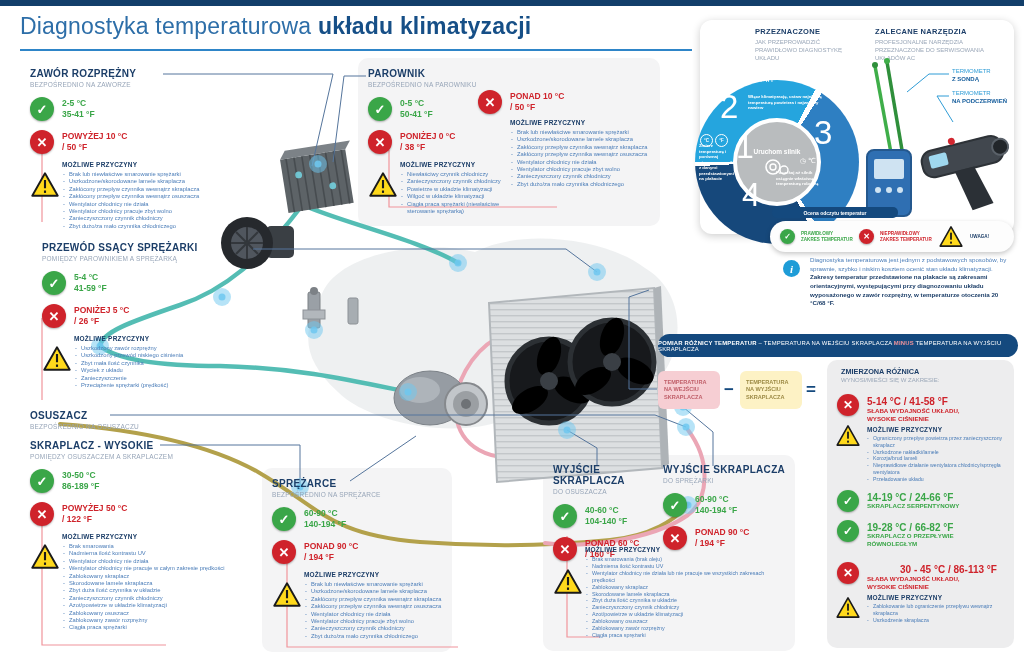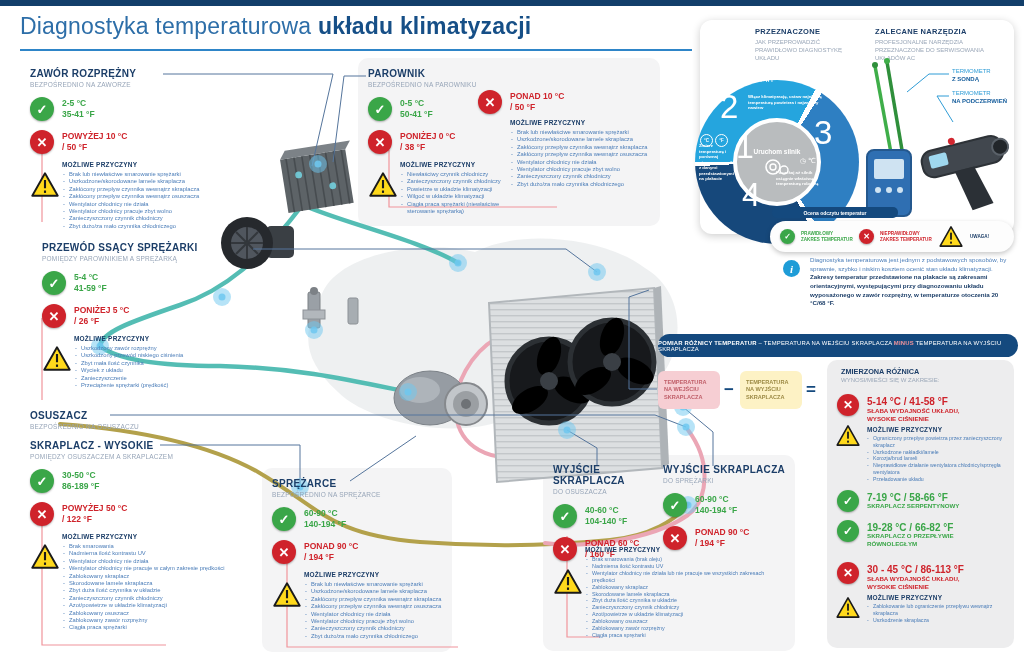--- a/index.html
+++ b/index.html
@@ -687,33 +687,33 @@
     <svg class="tri sm" viewBox="0 0 40 36">
       <path d="M20 3 37 33H3Z" fill="#ffd91c" stroke="#1a1a1a" stroke-width="2.5" stroke-linejoin="round"></path>
       <rect x="18.6" y="12" width="2.8" height="11" fill="#1a1a1a"></rect>
       <rect x="18.6" y="26" width="2.8" height="3.2" fill="#1a1a1a"></rect>
     </svg>
   </div>
 
 <div class="abs circ g d22" style="left:837px;top:490px;z-index:3">
     <span>✓</span>
   </div>
-<div class="abs rp-temp green-t" style="left:867px;top:492px">7-19 °C / 58-66 °F</div>
+<div class="abs rp-temp green-t" style="left:867px;top:492px">14-19 °C / 24-66 °F</div>
 <div class="abs rp-label green-t" style="left:867px;top:502px;width:140px">SKRAPLACZ SERPENTYNOWY</div>
 
 <div class="abs circ g d22" style="left:837px;top:520px;z-index:3">
     <span>✓</span>
   </div>
 <div class="abs rp-temp green-t" style="left:867px;top:522px">19-28 °C / 66-82 °F</div>
 <div class="abs rp-label green-t" style="left:867px;top:532px;width:130px">SKRAPLACZ O PRZEPŁYWIE RÓWNOLEGŁYM</div>
 
 <div class="abs circ r d22" style="left:837px;top:562px;z-index:3">
     <span>✕</span>
   </div>
-<div class="abs rp-temp red-t" style="left:867px;top:564px">30 - 45 °C / 86-113 °F</div>
+<div class="abs rp-temp red-t" style="left:900px;top:564px">30 - 45 °C / 86-113 °F</div>
 <div class="abs rp-label red-t" style="left:867px;top:575px;width:140px">
     <div>SŁABA WYDAJNOŚĆ UKŁADU,</div>
     <div>WYSOKIE CIŚNIENIE</div>
   </div>
 <div class="abs causes-title" style="left:867px;top:594px;z-index:3">MOŻLIWE PRZYCZYNY</div>
 <div class="abs rp-causes" style="left:867px;top:603px;width:140px">
   <ul>
       <li>Zablokowanie lub ograniczenie przepływu wewnątrz skraplacza</li>
       <li>Uszkodzenie skraplacza</li>
     </ul>

